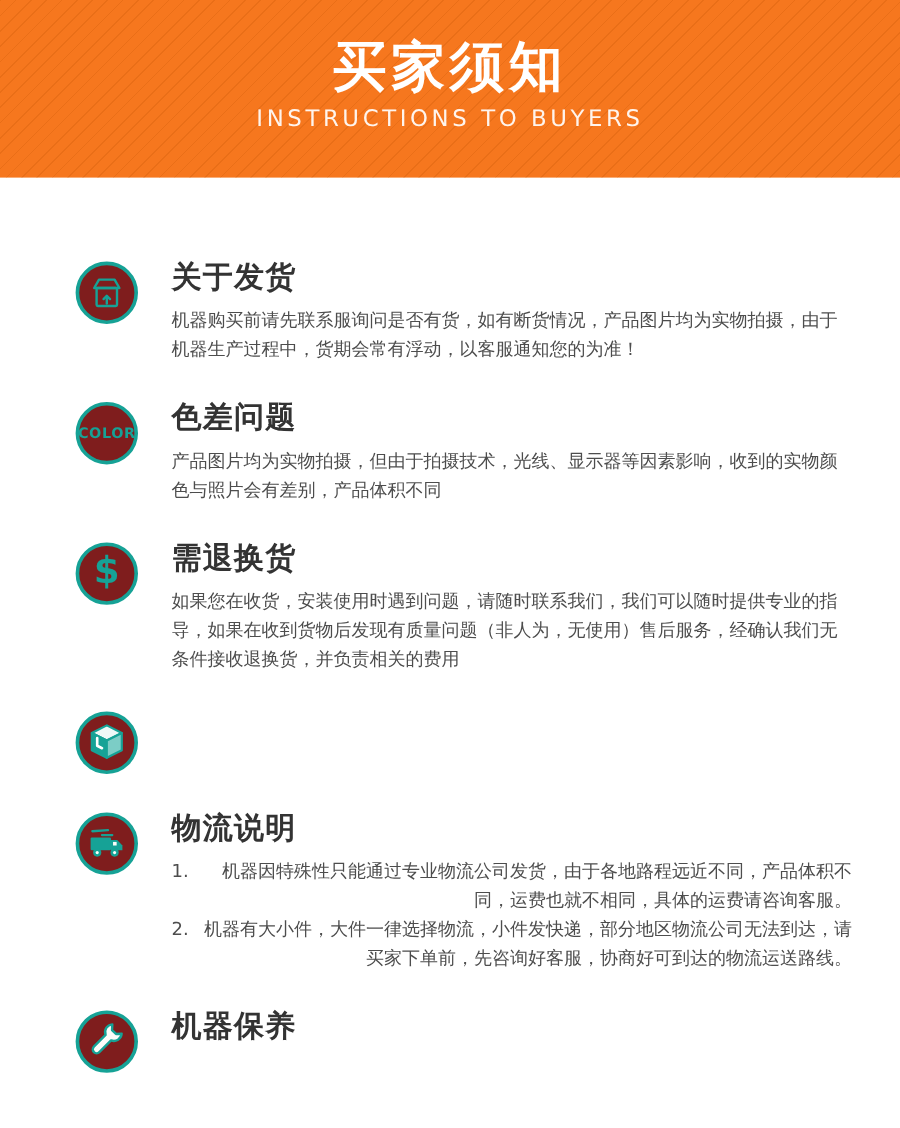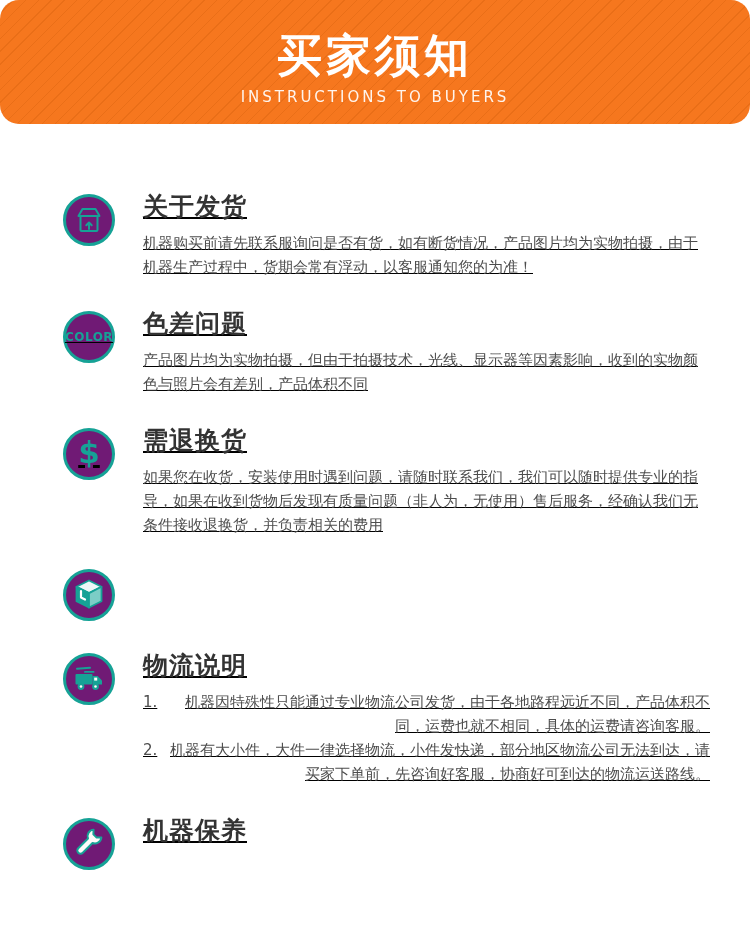--- a/index.html
+++ b/index.html
@@ -10,53 +10,52 @@
   }
   *{box-sizing:border-box;}
   html,body{margin:0;padding:0;}
   body{
     width:750px;height:940px;overflow:hidden;
     background:#ffffff;
     font-family:"DejaVu Sans","Liberation Sans",sans-serif;
   }
   
   .banner{
-    height:124px;
+    height:148px;
     background-color:var(--header-bg);
     background-image:repeating-linear-gradient(135deg,
       rgba(190,80,0,0.22) 0px, rgba(190,80,0,0.22) 1px,
       transparent 1px, transparent 9px);
     text-align:center;
     padding-top:30px;
-    border-radius:19px;
   }
   .banner h1{
     margin:0;
     font-size:45px;
     line-height:52px;
     letter-spacing:4px;
     font-weight:700;
     color:#ffffff;
   }
   .banner .subtitle{
     margin-top:6px;
-    font-size:15px;
+    font-size:19px;
     letter-spacing:3px;
     color:rgba(255,255,255,0.92);
     font-weight:400;
   }
   
   main{padding:68px 40px 0 63px;}
-  .section{display:flex;align-items:flex-start;margin-bottom:30px;text-decoration:underline;}
+  .section{display:flex;align-items:flex-start;margin-bottom:30px;}
   .icon-box{
     flex:none;
     width:52px;height:52px;
     border:3px solid var(--accent);
     border-radius:26px;
-    background:#701a75;
+    background:#7f1d1d;
     display:flex;align-items:center;justify-content:center;
     margin-right:28px;
     margin-top:2px;
   }
   .icon-box svg{display:block;}
   .icon-label-color{
     color:var(--accent);
     font-size:12px;
     font-weight:700;
     letter-spacing:0.5px;

